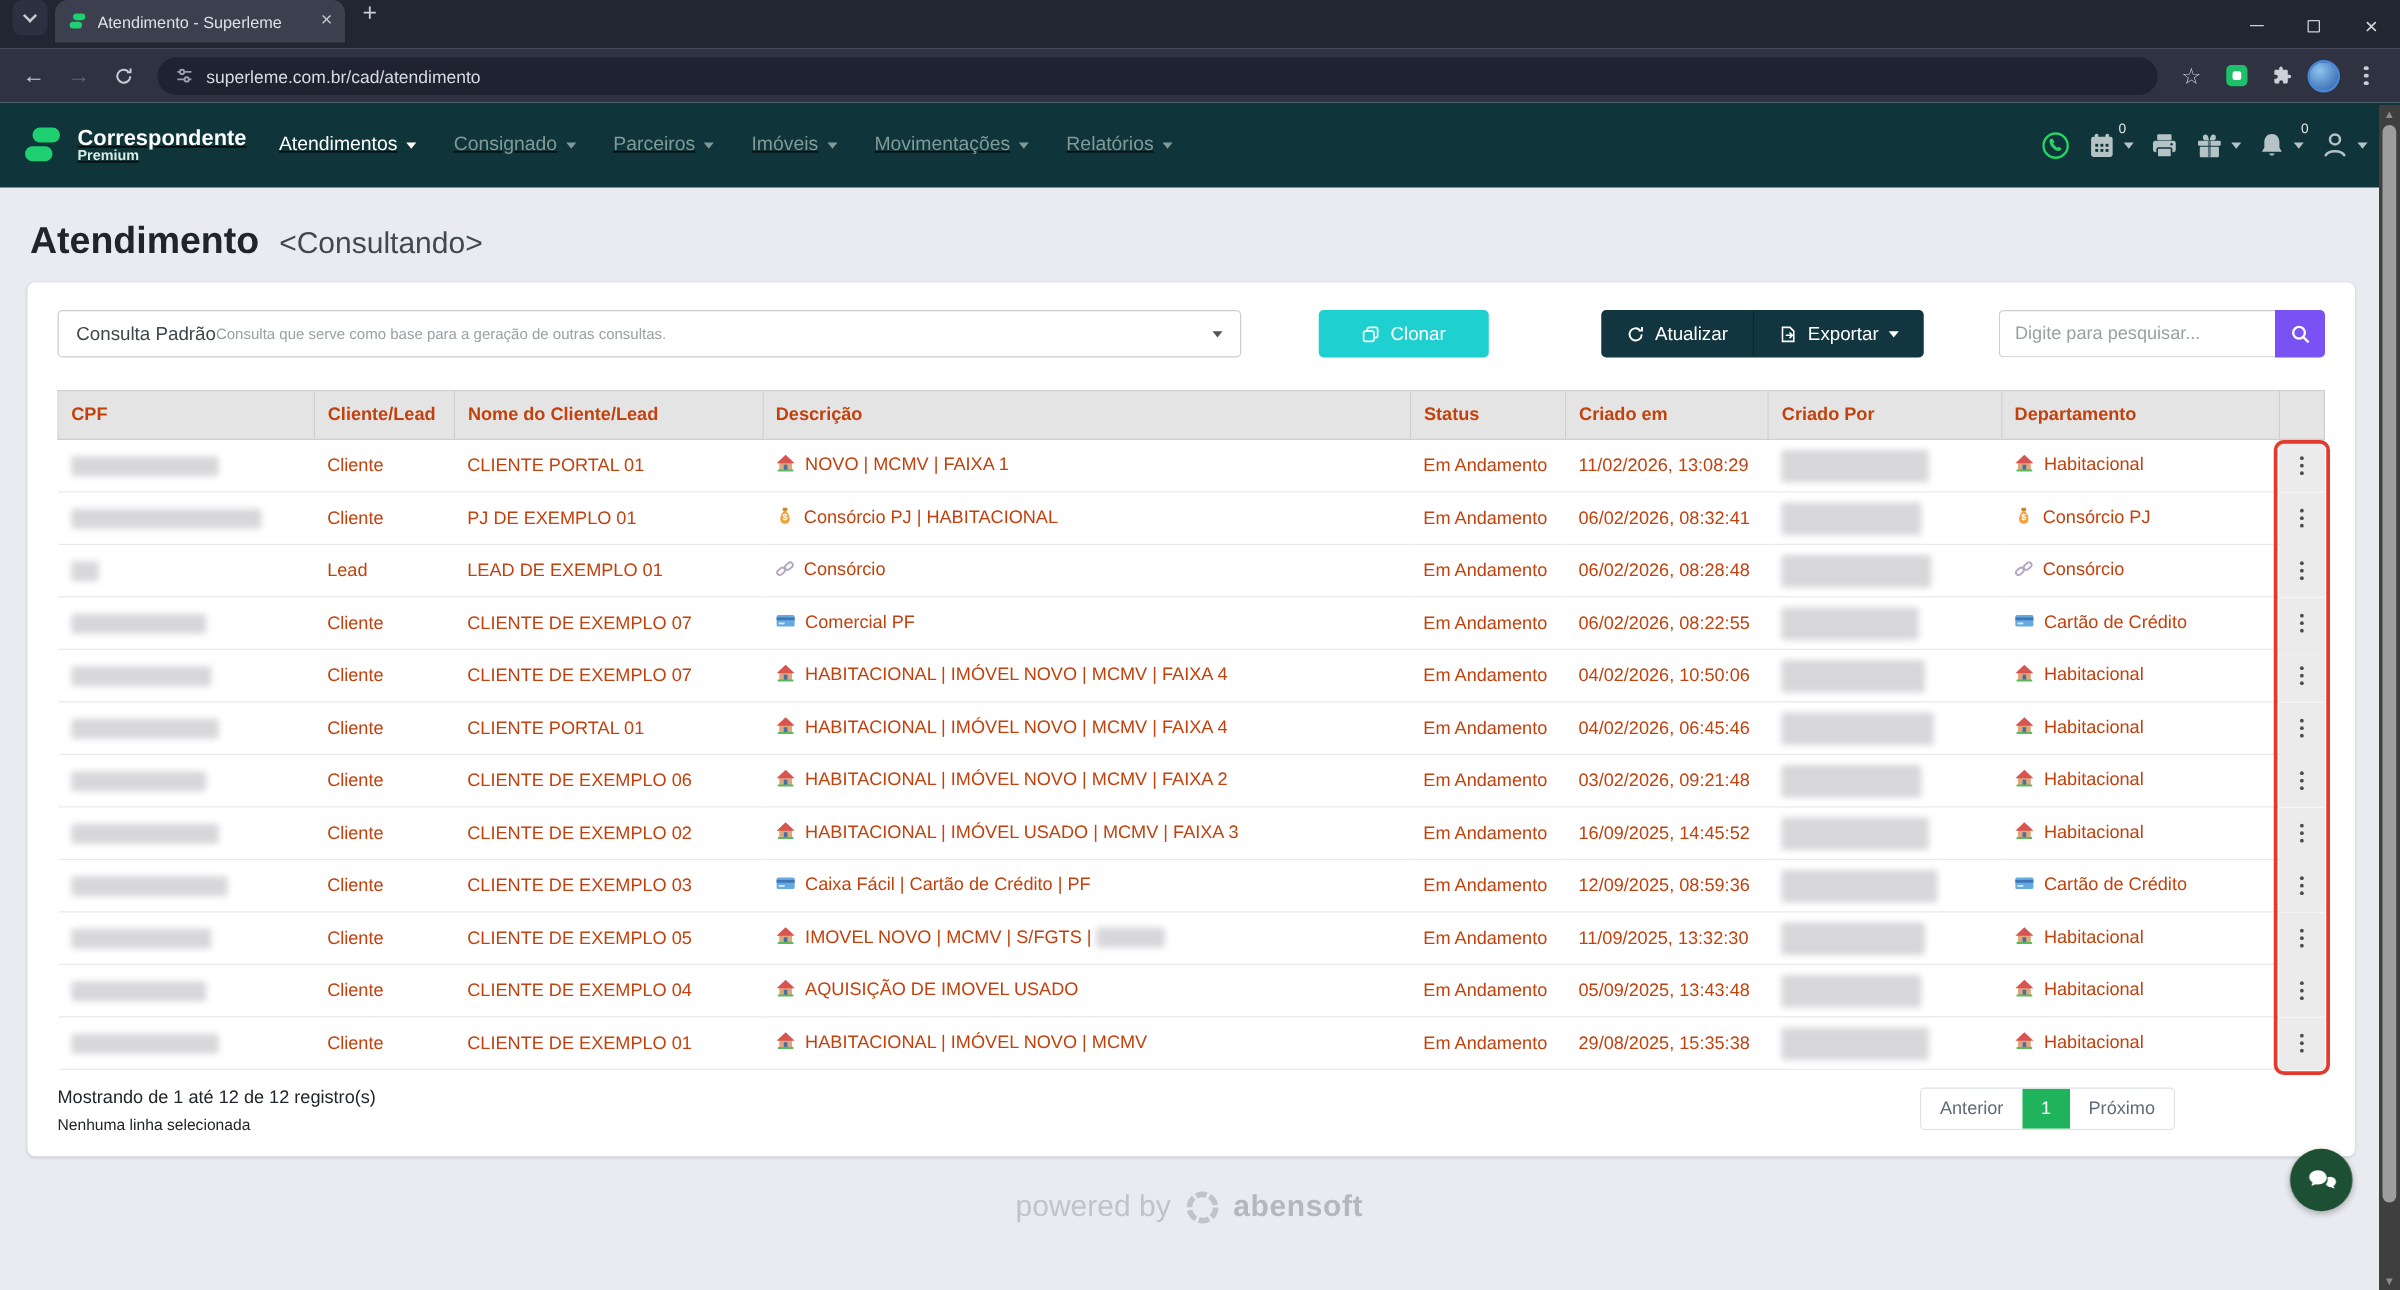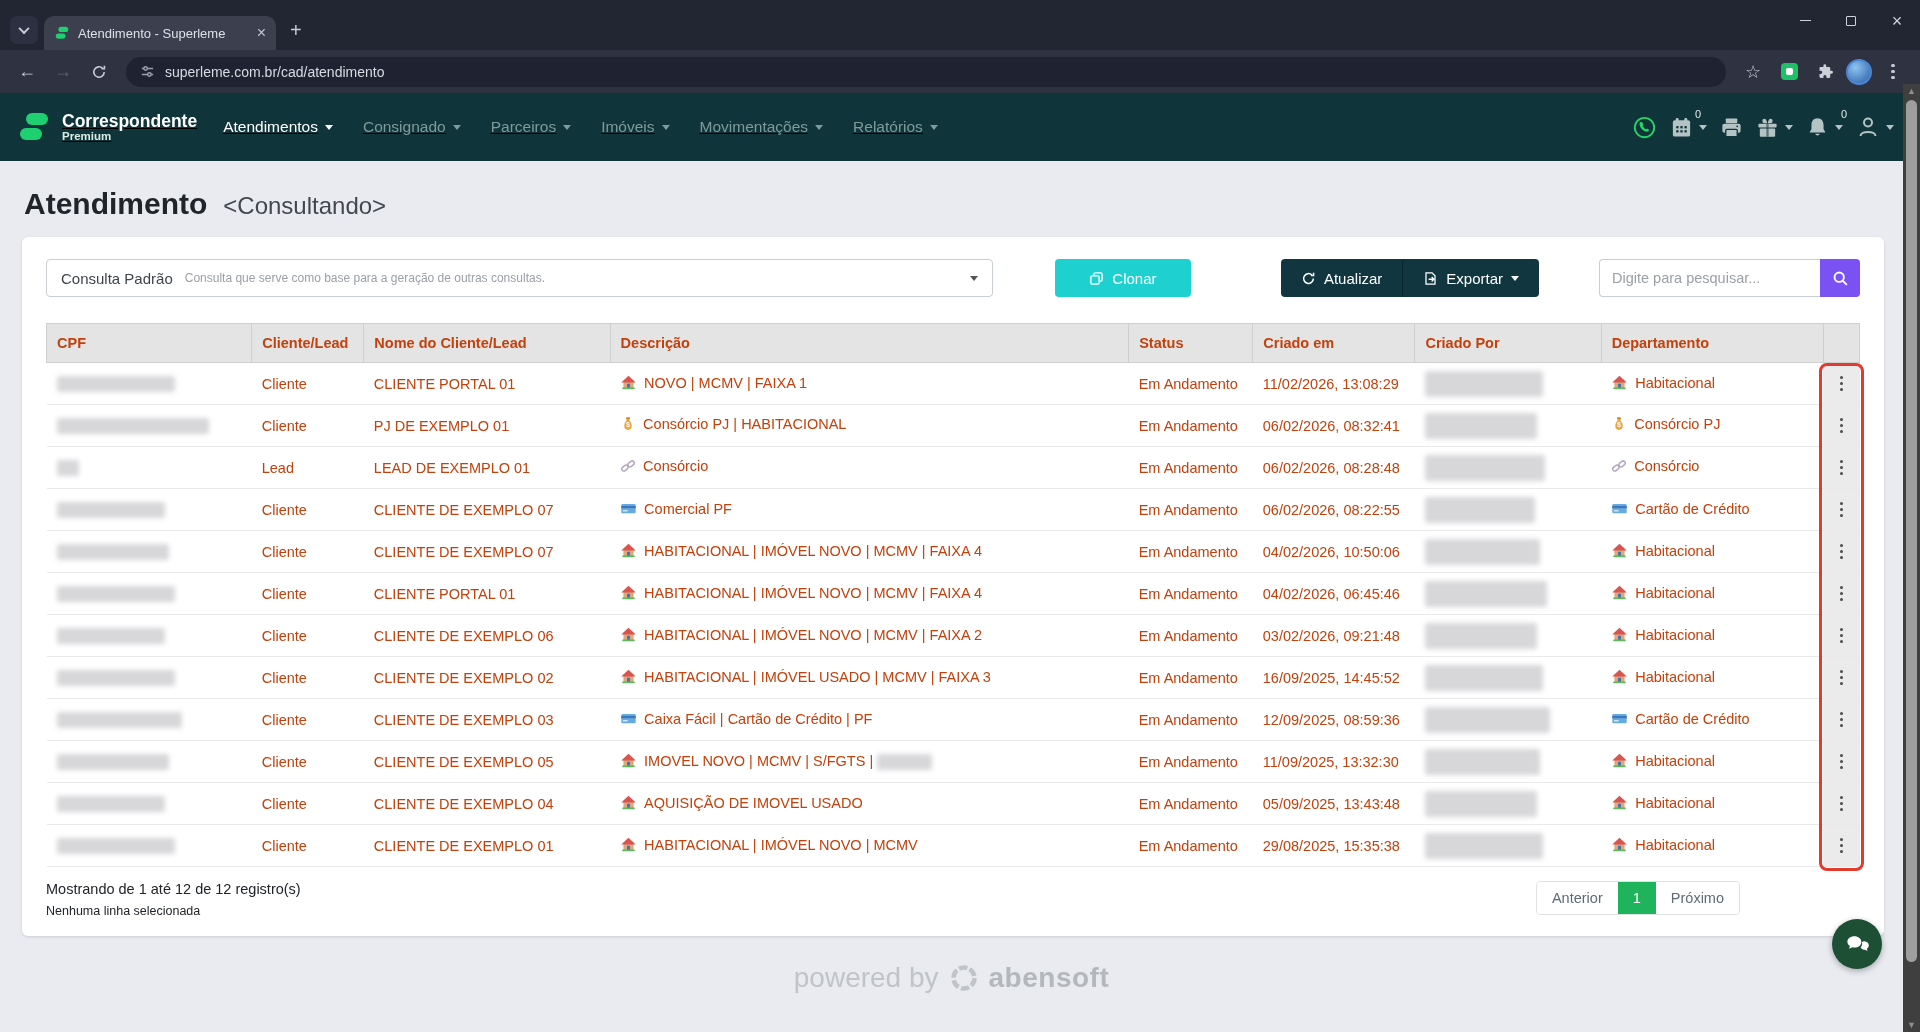--- a/index.html
+++ b/index.html
@@ -1,20 +1,20 @@
 <!DOCTYPE html>
 <html><head>
 <meta charset="utf-8">
 <style>
   * { box-sizing: border-box; margin: 0; padding: 0; }
   html,body { width:1920px; height:1032px; overflow:hidden; }
   body { font-family:"Liberation Sans", sans-serif; background:#e9ebf1; position:relative; }
 
   
-  .chrome-tabs { height:50px; background:#222532; display:flex; align-items:flex-end; padding:0 8px; position:relative; }
+  .chrome-tabs { height:39px; background:#222532; display:flex; padding:0 8px; position:relative; }
   .tab-chevron { width:28px; height:28px; margin:0 6px 6px 2px; border-radius:7px; background:#2d3040; display:flex; align-items:center; justify-content:center; }
   .chev { width:8px; height:8px; border-left:2px solid #c7cad2; border-bottom:2px solid #c7cad2; transform:rotate(-45deg) translate(1px,-1px); }
   .tab { width:232px; height:34px; background:#3b3f4e; border-radius:10px 10px 0 0; display:flex; align-items:center; padding:0 10px; gap:8px; }
   .tab-title { color:#dde0e6; font-size:13px; flex:1; white-space:nowrap; overflow:hidden; }
   .tab-close { color:#c3c6ce; font-size:16px; line-height:1; }
   .new-tab { color:#c7cad2; font-size:20px; margin:0 0 8px 14px; }
   .win-controls { position:absolute; right:0; top:0; height:41px; display:flex; }
   .win-btn { width:46px; height:41px; display:flex; align-items:center; justify-content:center; color:#cfd2da; }
   .ic-min { width:11px; height:0; border-top:1.6px solid #cfd2da; display:block; }
   .ic-max { width:10px; height:10px; border:1.6px solid #cfd2da; display:block; border-radius:1px; }
@@ -49,21 +49,21 @@
   .main { height:880px; padding-right:17px; position:relative; }
   .page-head { display:flex; align-items:baseline; gap:16px; margin:26px 0 16px 24px; }
   .page-title { font-size:30px; font-weight:bold; color:#212529; }
   .page-sub { font-size:24px; color:#43484e; font-weight:400; }
 
   .card { background:#fff; border-radius:6px; margin:0 19px 0 22px; padding:22px 24px 12px; box-shadow:0 1px 3px rgba(0,0,0,.12); }
 
   .toolbar { display:flex; align-items:center; margin-bottom:26px;gap:46px; }
   .select-box { flex:1; height:38px; border:1px solid #c9ced4; border-radius:4px; display:flex; align-items:center; padding:0 14px; margin-right:16px; background:#fff; }
   .select-label { font-size:15px; color:#3f454b; }
-  .select-hint { font-size:12px; color:#9aa0a6; margin-left:12px; }
+  .select-hint { font-size:12px; color:#9aa0a6; }
   .select-caret { margin-left:auto; color:#555; }
   .btn { height:38px; border:0; border-radius:4px; display:flex; align-items:center; justify-content:center; gap:8px; font-size:15px; font-family:inherit; cursor:pointer; }
   .btn-clone { width:136px; background:#1fd0d0; color:#fff; margin-right:44px; }
   .btn-group-dark { display:flex; background:#123640; border-radius:4px; margin-right:14px; }
   .btn-dark { background:transparent; color:#fff; padding:0 20px; }
   .btn-dark + .btn-dark { border-left:1px solid rgba(0,0,0,.35); }
   .search-wrap { display:flex; }
   .search-input { width:221px; height:38px; border:1px solid #c9ced4; border-right:0; border-radius:4px 0 0 4px; padding:0 12px; font-size:14.5px; font-family:inherit; color:#333; }
   .search-input::placeholder { color:#9aa0a6; }
   .search-btn { width:40px; height:38px; background:#7a52f4; border:0; border-radius:0 4px 4px 0; display:flex; align-items:center; justify-content:center; cursor:pointer; }
@@ -81,21 +81,21 @@
   .kebab-btn i { width:3.5px; height:3.5px; border-radius:50%; background:#4c4c4c; display:block; }
   .annotation-box { position:absolute; top:40px; right:-4px; bottom:-4px; width:45px; border:3px solid #e23b2e; border-radius:8px; pointer-events:none; }
 
   .list-footer { display:flex; justify-content:space-between; align-items:flex-start; margin-top:14px; padding-bottom:6px; }
   .showing { font-size:14.5px; color:#212529; }
   .selection { font-size:12.5px; color:#212529; margin-top:7px; }
   .pagination { display:flex; border:1px solid #dee2e6; border-radius:4px; overflow:hidden; margin-right:120px; }
   .page-btn { padding:8px 15px; font-size:14.5px; background:#fff; color:#5f6b76; border:0; font-family:inherit; cursor:pointer; }
   .page-btn.active { background:#1fb35b; color:#fff; }
 
-  .powered { display:flex; align-items:center; justify-content:center; gap:10px; margin-top:26px; color:#c0c3c7; font-size:28px; }
+  .powered { display:flex; align-items:center; justify-content:center; gap:10px; margin-top:26px; color:#c0c3c7; font-size:24px; }
   .powered .pb-brand { color:#b4b7bb; font-weight:bold; letter-spacing:.5px; }
   .legal { display:flex; justify-content:center; margin-top:12px; font-size:13px; }
   .legal a { color:#1d3c72; text-decoration:none; padding:0 12px; }
   .legal a:not(:last-child) { border-right:1px solid #b9b9b9; }
 
   .chat-fab { position:fixed; right:38px; bottom:63px; width:50px; height:50px; border-radius:50%; background:#1c4f33; border:0; display:flex; align-items:center; justify-content:center; box-shadow:0 2px 6px rgba(0,0,0,.3); cursor:pointer; }
 
   .pg-scrollbar { position:fixed; top:84px; right:0; bottom:0; width:17px; background:#3f3f3f; }
   .sb-thumb { position:absolute; top:16px; left:3px; width:11px; height:862px; background:#9e9e9e; border-radius:6px; }
   .sb-arrow { position:absolute; left:0; width:17px; text-align:center; color:#8d8d8d; font-size:9px; }

